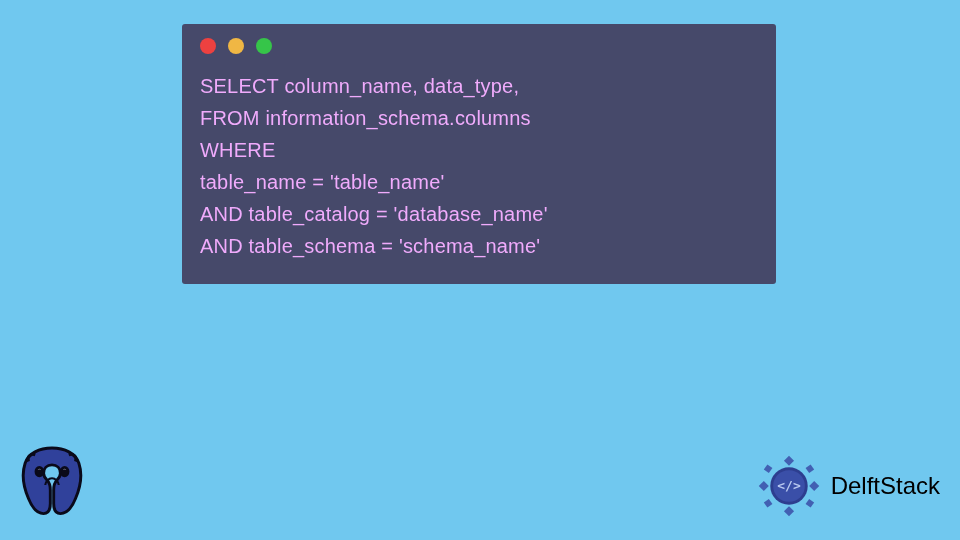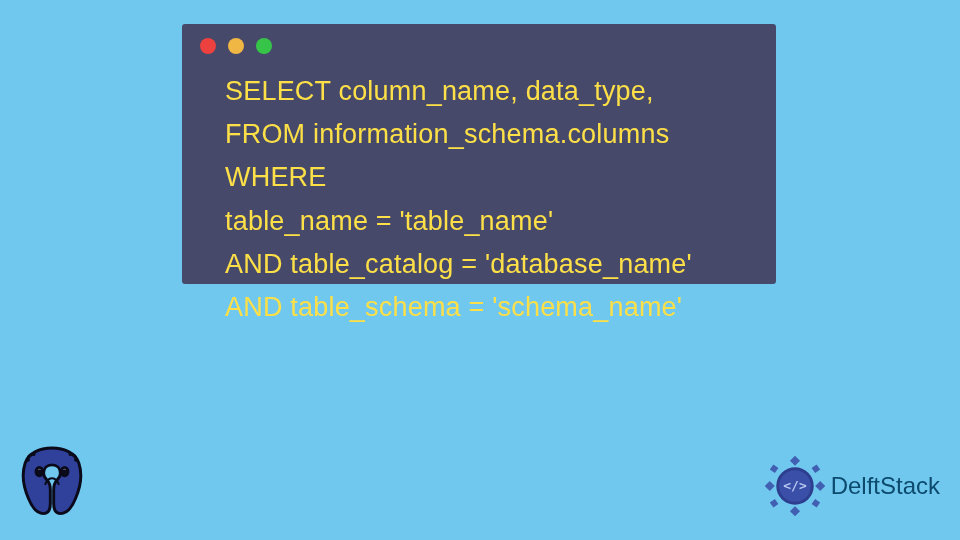--- a/index.html
+++ b/index.html
@@ -32,51 +32,50 @@
     }
     .dot {
       width: 16px;
       height: 16px;
       border-radius: 50%;
     }
     .dot.red { background: #ed4140; }
     .dot.yellow { background: #f0b744; }
     .dot.green { background: #36c549; }
     .code-content {
-      color: #fde047;
-      font-size: 27px;
+      color: #f0abfc;
+      font-size: 20px;
       line-height: 1.6;
       font-family: Arial, Helvetica, sans-serif;
       white-space: pre;
       letter-spacing: 0.2px;
-      margin-left: 25px;
     }
     .postgres-logo {
       position: absolute;
       bottom: 16px;
       left: 10px;
       width: 84px;
       height: 88px;
     }
     .delftstack {
       position: absolute;
       bottom: 18px;
       right: 20px;
       display: flex;
       align-items: center;
     }
     .ds-icon {
       width: 72px;
       height: 72px;
     }
     .ds-text {
-      color: #0c4a6e;
+      color: #000000;
       font-size: 24px;
       font-weight: 500;
-      margin-left: 0;
+      margin-left: 6px;
     }
   </style>
 </head>
 <body>
 
 <div class="code-window">
   <div class="window-controls">
     <div class="dot red"></div>
     <div class="dot yellow"></div>
     <div class="dot green"></div>

